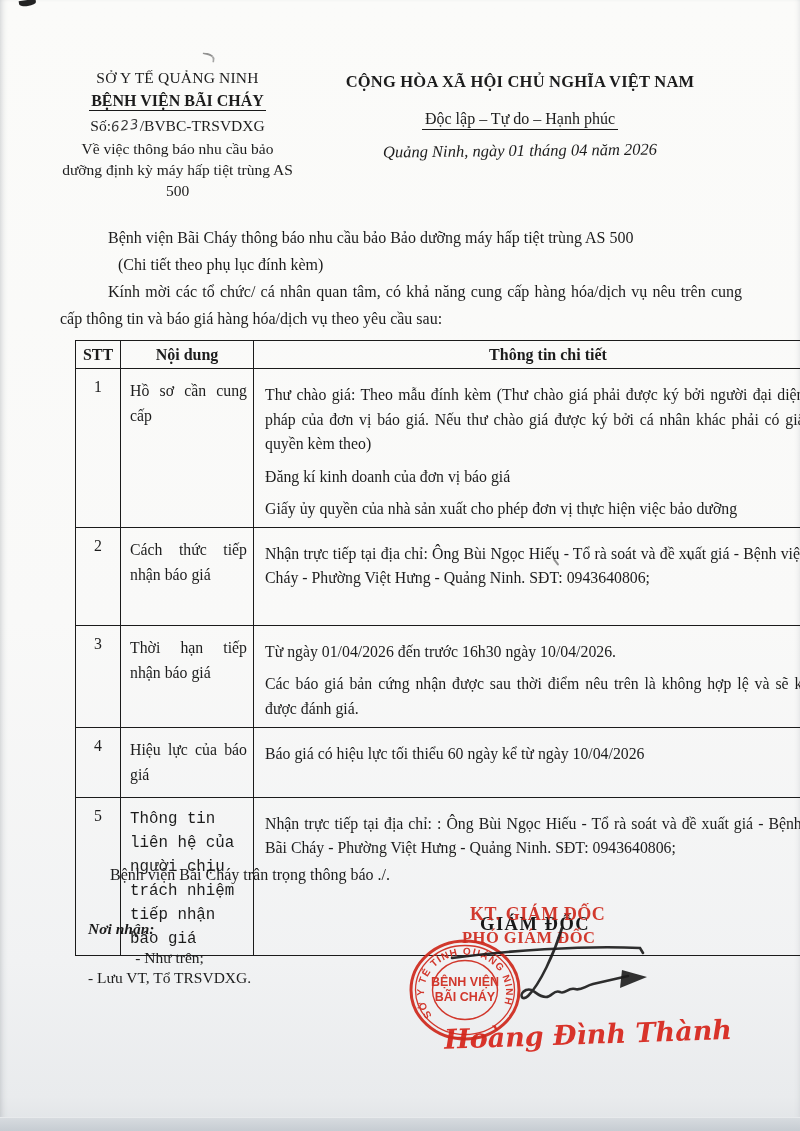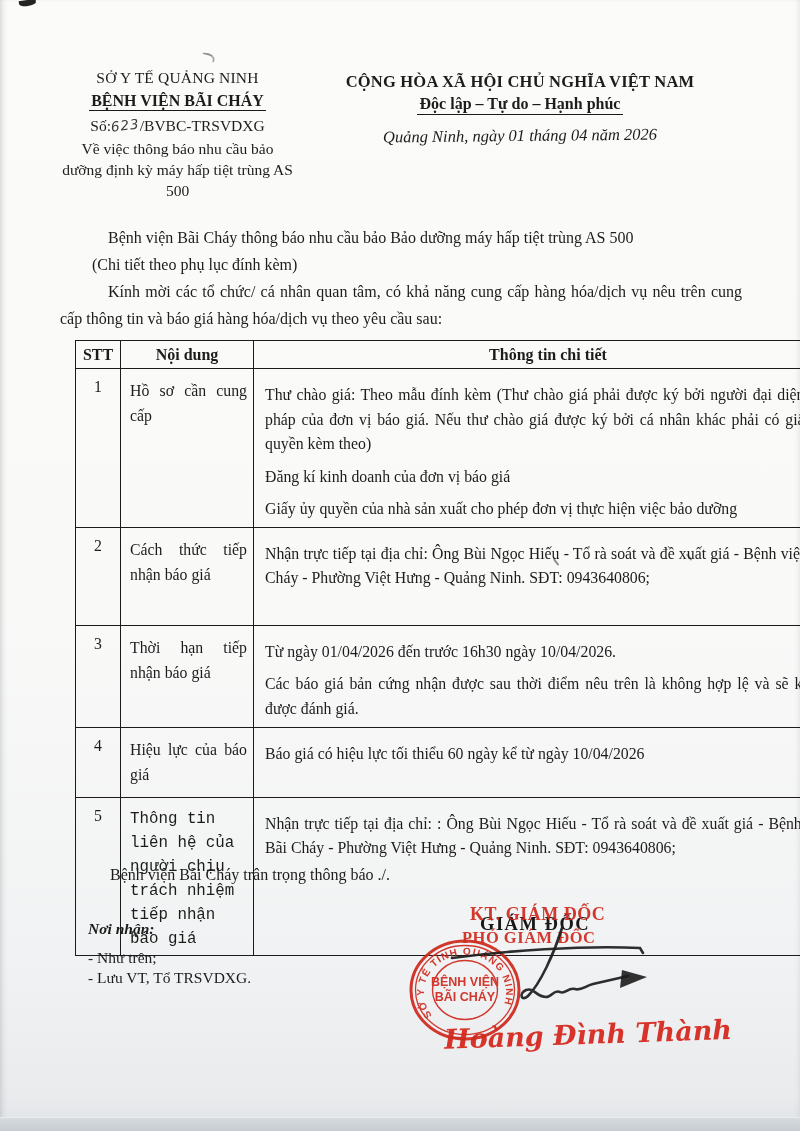--- a/index.html
+++ b/index.html
@@ -29,28 +29,28 @@
   .hdr-left .org span{border-bottom:1.6px solid #1a1a1a;padding:0 2px 1px;}
   .doc-number{margin-top:4px;white-space:nowrap;}
   .doc-number .hand{
     display:inline-block;font-family:"DejaVu Sans",sans-serif;
     font-size:13.5px;color:#3c3c3c;transform:rotate(-7deg) translateY(-1px);
     letter-spacing:1px;font-style:italic;
   }
   .subject{margin-top:3px;}
   .hdr-right{position:absolute;left:295px;top:72px;width:450px;text-align:center;}
   .hdr-right .nation{font-weight:bold;font-size:16.5px;letter-spacing:.2px;}
-  .hdr-right .motto{font-weight:bold;font-size:16px;margin-top:3px;}
+  .hdr-right .motto{font-weight:normal;font-size:16px;margin-top:18px;}
   .hdr-right .motto span{border-bottom:1.6px solid #1a1a1a;padding:0 3px 2px;}
   .hdr-right .dateline{font-style:italic;font-size:16.5px;margin-top:13px;transform:rotate(-.6deg);}
   
   .intro{position:absolute;left:60px;top:224px;width:682px;font-size:16px;line-height:27px;}
   .intro .to{width:620px;text-align:center;}
   .intro .p1{margin-left:48px;}
-  .intro .p2{margin-left:32px;}
+  .intro .p2{margin-left:58px;}
   .intro .p3{text-indent:48px;text-align:justify;}
   
   table.req{
     position:absolute;left:75px;top:340px;width:768px;
     border-collapse:collapse;table-layout:fixed;
     font-size:15.8px;
   }
   table.req th,table.req td{
     border:1.5px solid #1b1b1b;vertical-align:top;
   }
@@ -63,21 +63,21 @@
   tr.r2 td{height:84px;}
   tr.r3 td{height:88px;}
   tr.r4 td{height:56px;}
   tr.r5 td{height:120px;}
   tr.r3 td.detail p + p{margin-top:8px;}
   tr.r5 td.topic{line-height:24px;text-align:left;font-family:Liberation Mono, monospace;}
   
   .closing{position:absolute;left:60px;top:866px;width:680px;font-size:16px;text-indent:50px;}
   .recipients{position:absolute;left:88px;top:920px;font-size:15.5px;line-height:18px;}
   .recipients .lbl{font-weight:bold;font-style:italic;margin-bottom:11px;}
-  .recipients .itm{margin-top:2px;}
+  .recipients .itm{margin-top:2px;text-align:center;}
   
   .sig-block{position:absolute;left:398px;top:898px;width:330px;height:190px;}
   .sig-red{color:#cf2a1e;font-weight:bold;position:absolute;white-space:nowrap;}
   .kt{left:72px;top:6px;font-size:18px;letter-spacing:.5px;z-index:3;opacity:.92;}
   .deputy{left:64px;top:30px;font-size:16.5px;letter-spacing:.5px;z-index:3;opacity:.92;}
   .title-black{
     position:absolute;left:82px;top:16px;font-size:18.5px;font-weight:bold;
     color:#181818;letter-spacing:1.5px;white-space:nowrap;z-index:2;
   }
   .stamp{position:absolute;left:2px;top:34px;z-index:4;opacity:.93;}

